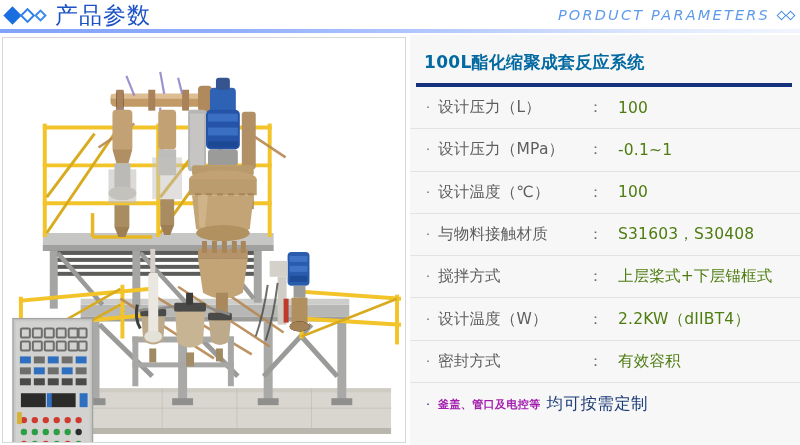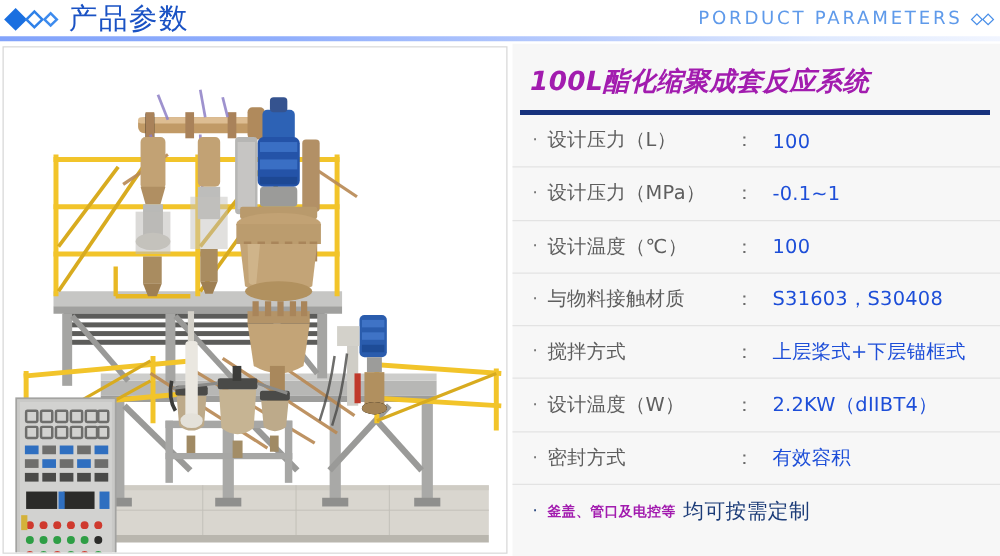--- a/index.html
+++ b/index.html
@@ -59,20 +59,21 @@
     white-space: nowrap;
   }
 
   .header-right {
     position: absolute;
     right: 6px; top: 0;
     height: 30px;
     display: flex;
     align-items: center;
     gap: 8px;
+    font-style: italic;
   }
 
   .header-sub {
     font-size: 14.5px;
     color: #5f9aea;
     letter-spacing: 2.2px;
     line-height: 30px;
     white-space: nowrap;
     font-weight: normal;
   }
@@ -120,26 +121,25 @@
   .spec-pane {
     position: absolute;
     left: 410px; top: 0;
     width: 390px; height: 410px;
     background: #f7f7f7;
     padding: 0 0 0 0;
   }
 
   .spec-title {
     margin: 16px 0 0 14px;
-    font-size: 21px;
+    font-size: 17px;
     font-weight: bold;
-    color: #a21caf;
+    color: #0369a1;
     letter-spacing: 0.3px;
     white-space: nowrap;
-    font-style: italic;
   }
 
   .spec-title-rule {
     margin: 9px 0 0 6px;
     width: 376px;
     height: 4px;
     background: #17327d;
   }
 
   .spec-list {
@@ -178,21 +178,21 @@
     position: absolute;
     left: 178px;
     font-size: 15px;
     color: #6a6a6a;
   }
 
   .row-value {
     position: absolute;
     left: 208px;
     font-size: 15.5px;
-    color: #1d4ed8;
+    color: #4d7c0f;
     letter-spacing: 0.2px;
   }
 
   
   .spec-row.highlight .row-bullet { color: #1c3c78; }
   .spec-row.highlight .row-label {
     font-size: 11px;
     font-weight: bold;
     color: #a21caf;
     letter-spacing: 0.4px;

